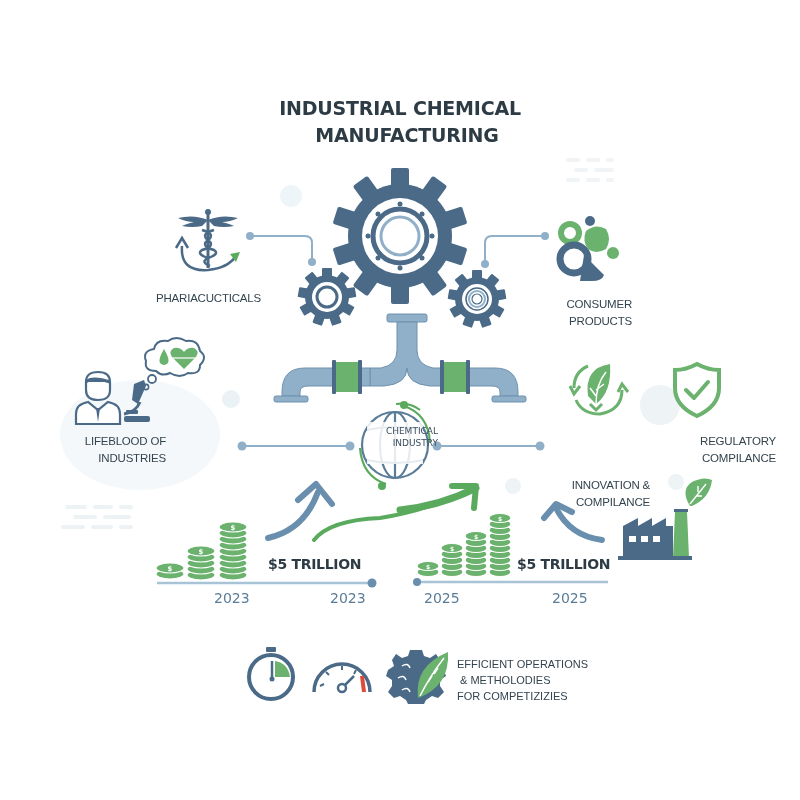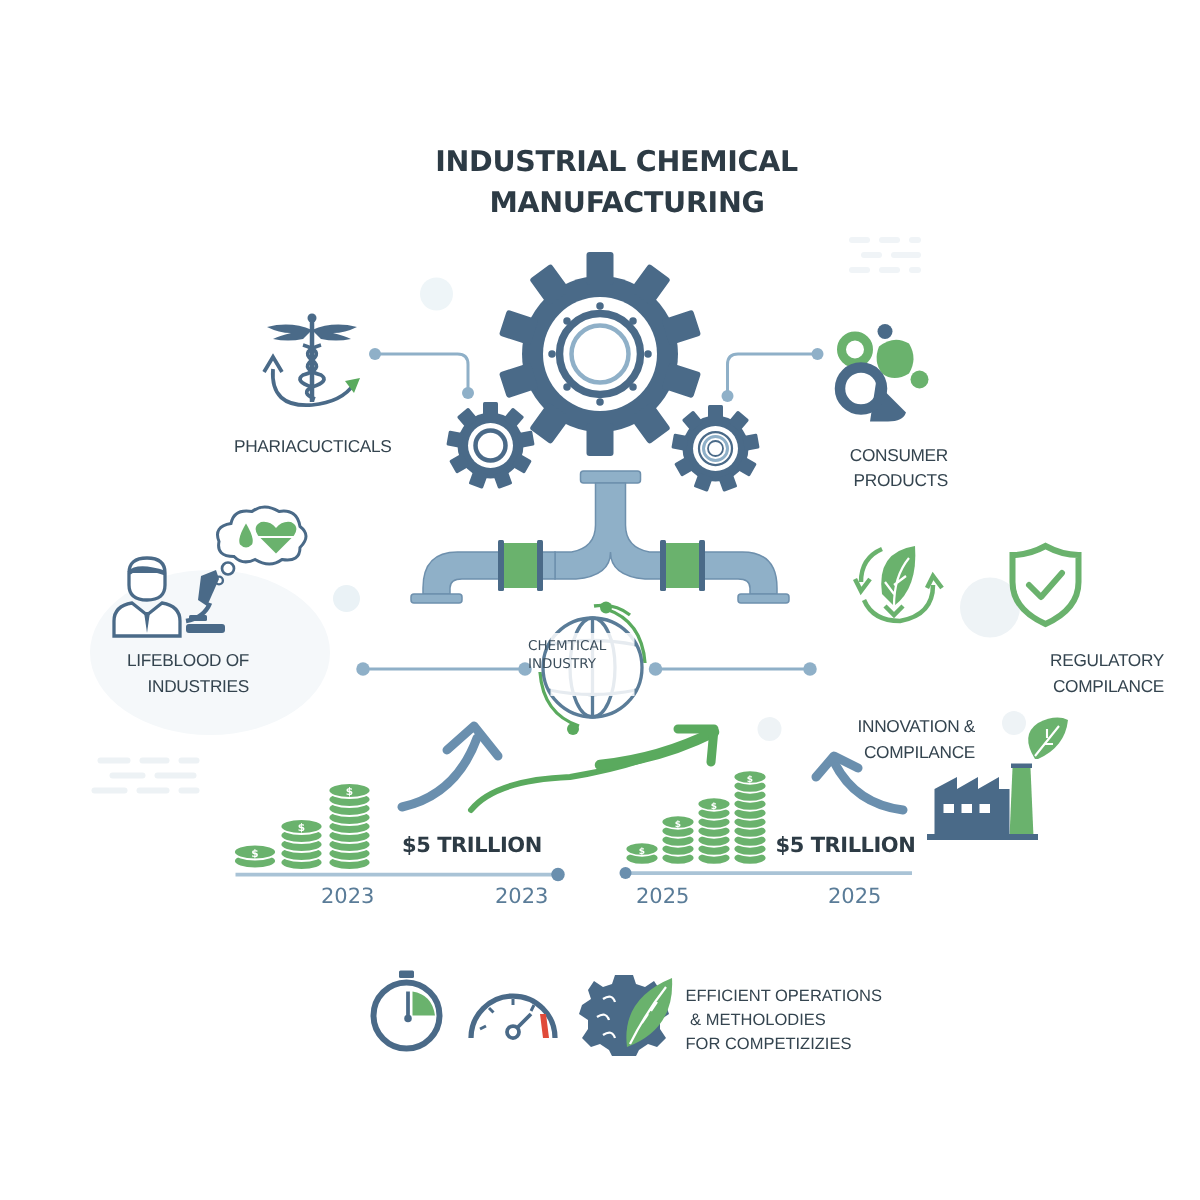--- a/index.html
+++ b/index.html
@@ -1,23 +1,23 @@
 <!DOCTYPE html>
 <html><head>
 <meta charset="utf-8">
 <style>
   html,body{margin:0;padding:0;}
   body{width:800px;height:800px;background:#ffffff;position:relative;overflow:hidden;font-family:"Liberation Sans","DejaVu Sans",sans-serif;color:#2c3a45;}
   .bg-circle{position:absolute;border-radius:50%;background:#f2f6f8;}
-  .title{position:absolute;left:211px;top:95px;width:400px;text-align:center;font-family:"DejaVu Sans",sans-serif;font-weight:bold;font-size:19px;line-height:27px;color:#2d3b45;letter-spacing:-0.2px;}
+  .title{position:absolute;left:200px;top:95px;width:400px;text-align:center;font-family:"DejaVu Sans",sans-serif;font-weight:bold;font-size:19px;line-height:27px;color:#2d3b45;letter-spacing:-0.2px;}
   .title div{white-space:nowrap;}
   .label{position:absolute;font-family:Liberation Sans, sans-serif;font-size:11.5px;color:#34444f;text-align:right;line-height:17px;white-space:nowrap;letter-spacing:-0.2px;}
   .money{position:absolute;font-family:"DejaVu Sans",sans-serif;font-weight:bold;font-size:14px;color:#2d3b45;white-space:nowrap;letter-spacing:-0.3px;}
   .year{position:absolute;font-family:"DejaVu Sans",sans-serif;font-size:14px;color:#5a7c98;white-space:nowrap;}
-  .globe-text{position:absolute;font-family:"DejaVu Sans",sans-serif;font-size:9px;color:#3c4e5c;text-align:left;line-height:12px;white-space:nowrap;}
+  .globe-text{position:absolute;font-family:"DejaVu Sans",sans-serif;font-size:9px;color:#3c4e5c;text-align:right;line-height:12px;white-space:nowrap;}
   .eff-text{position:absolute;left:457px;top:656px;font-family:Liberation Sans, sans-serif;font-size:11px;color:#34444f;line-height:16px;white-space:nowrap;}
   .eff-text div{white-space:nowrap;}
   svg{position:absolute;overflow:visible;}
 </style>
 </head>
 <body>
 
 <div class="bg-circle" style="left:280px;top:185px;width:22px;height:22px;background:#eef5f8;"></div>
 <div class="bg-circle" style="left:60px;top:380px;width:160px;height:110px;background:#f5f8fa;"></div>
 <div class="bg-circle" style="left:222px;top:390px;width:18px;height:18px;background:#eaf2f6;"></div>

